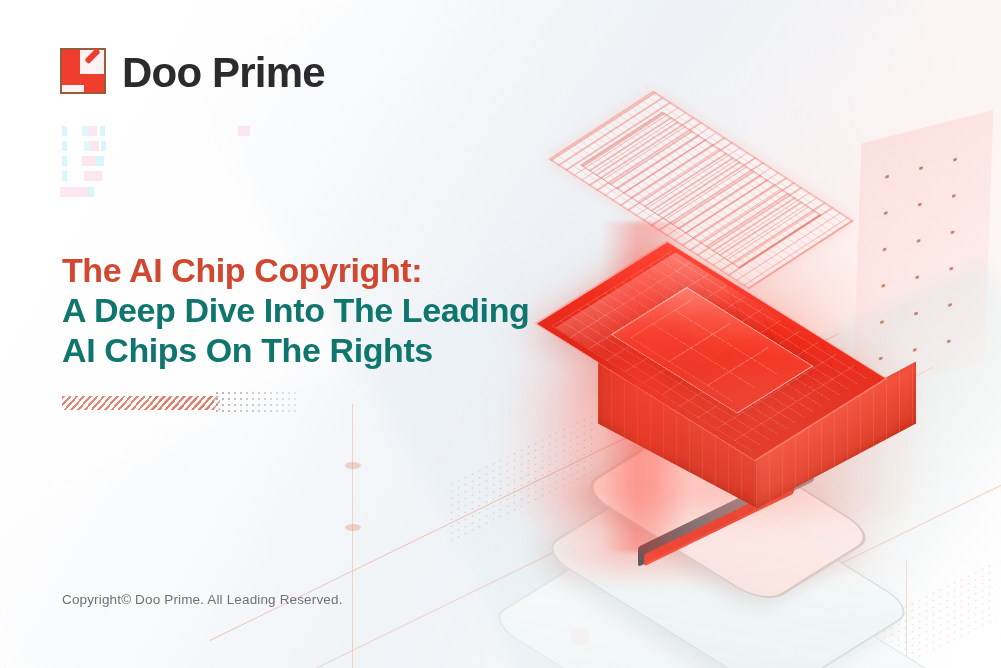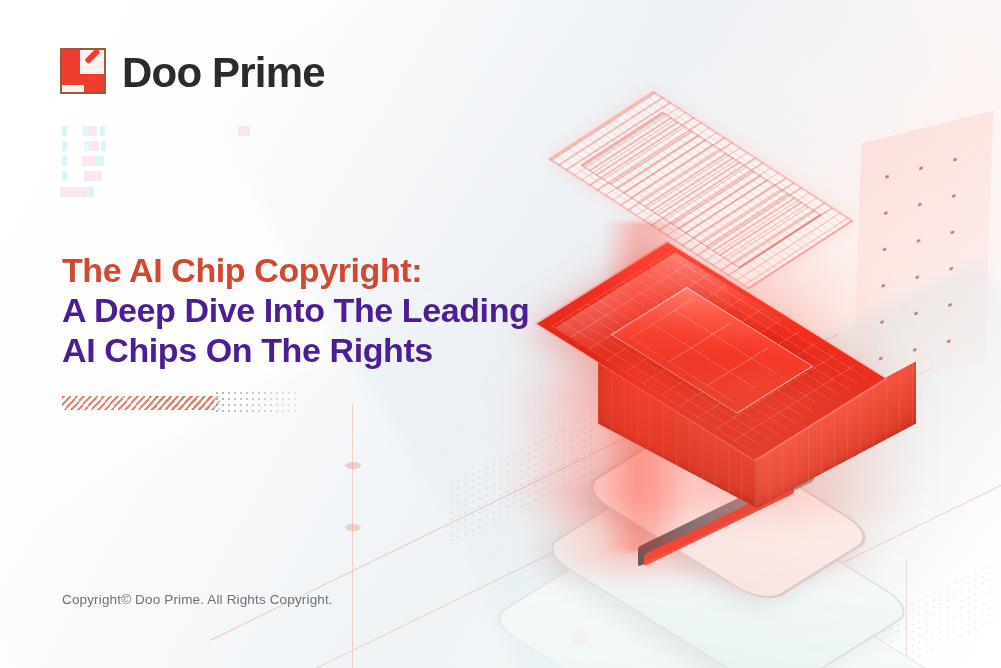--- a/index.html
+++ b/index.html
@@ -375,21 +375,21 @@
     font-size: 34px;
     font-weight: 700;
     color: #d1472f;
     line-height: 1.18;
     letter-spacing: -0.4px;
   }
   .headline .l2, .headline .l3 {
     display: block;
     font-size: 34px;
     font-weight: 700;
-    color: #4c1d95;
+    color: #0f766e;
     line-height: 1.18;
     letter-spacing: -0.4px;
   }
 
   .copyright {
     position: absolute;
     left: 62px; top: 592px;
     font-size: 13.5px;
     font-weight: 500;
     color: #6f7176;
@@ -490,15 +490,15 @@
   <div class="headline">
     <span class="l1">The AI Chip Copyright:</span>
     <span class="l2">A Deep Dive Into The Leading</span>
     <span class="l3">AI Chips On The Rights</span>
   </div>
 
   <div class="deco-bar"></div>
   <div class="deco-bar-fade"></div>
   <div class="deco-dots"></div>
 
-  <div class="copyright">Copyright© Doo Prime. All Rights Copyright.</div>
+  <div class="copyright">Copyright© Doo Prime. All Leading Reserved.</div>
 
 </div>
 
 </body></html>

